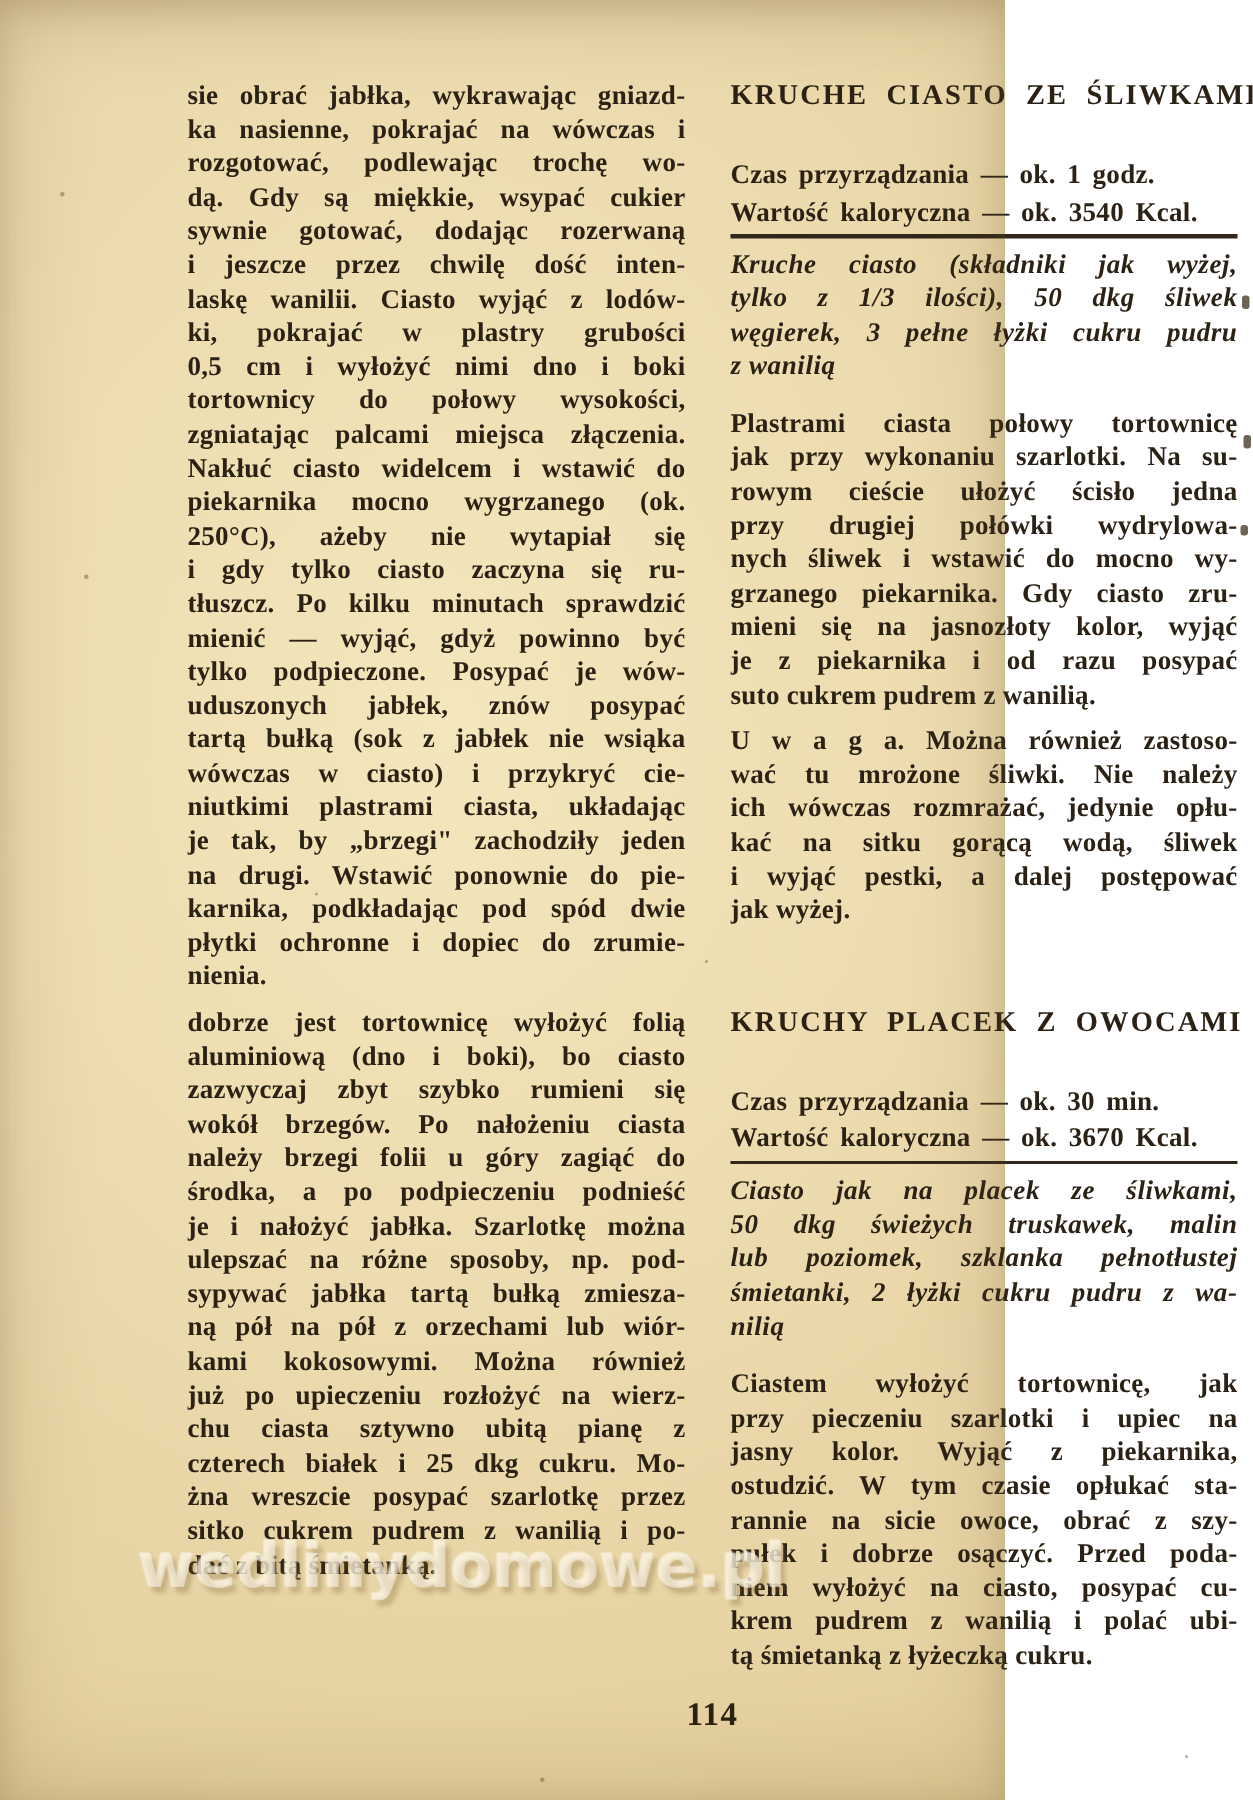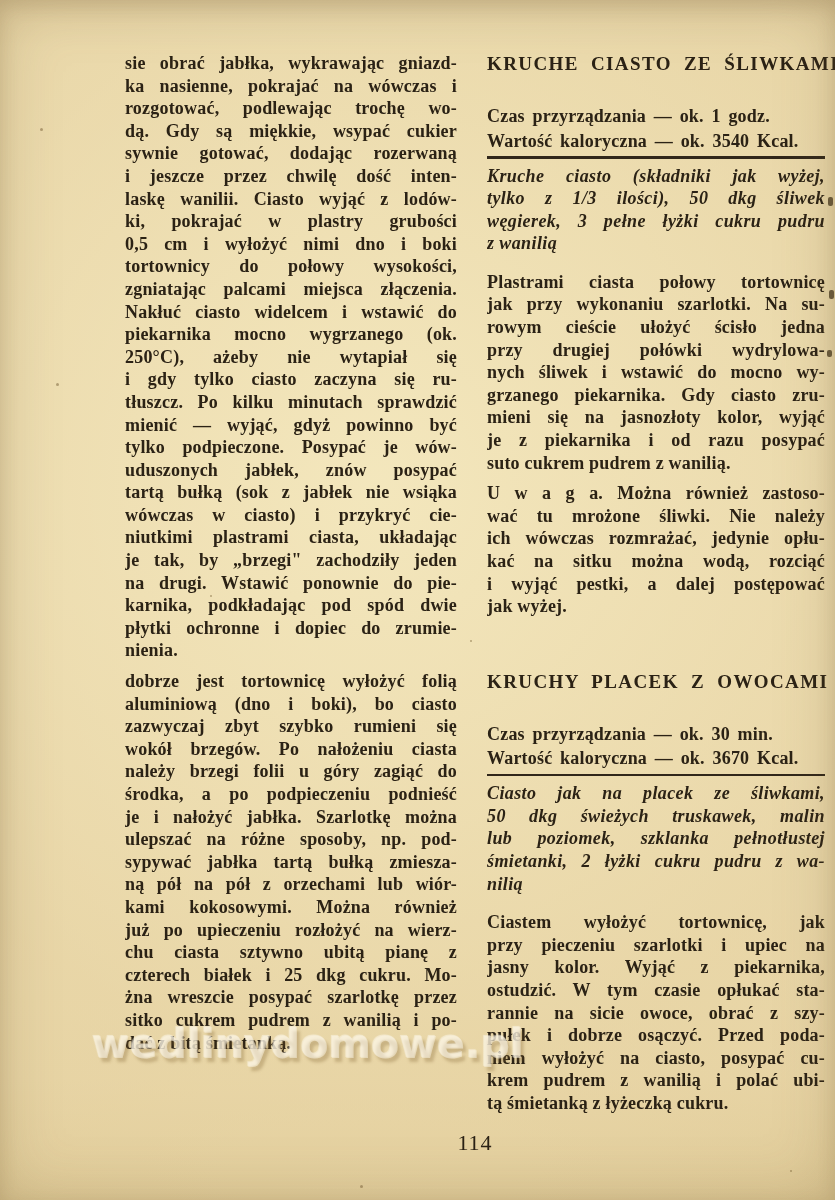--- a/index.html
+++ b/index.html
@@ -1,18 +1,18 @@
 <!DOCTYPE html>
 <html><head>
 <meta charset="utf-8">
 <style>
   html,body{margin:0;padding:0;}
   body{width:835px;height:1200px;overflow:hidden;}
   .page{
-    position:relative;width:835px;height:1200px;
+    position:relative;width:670px;height:1200px;
     background:
       radial-gradient(ellipse 120% 90% at 45% 40%, rgba(244,232,190,.9) 0%, rgba(233,215,168,.6) 55%, rgba(0,0,0,0) 80%),
       linear-gradient(180deg,#ddc99c 0%,#e9d7a9 4%,#ecdaae 50%,#e6d2a2 90%,#dfca97 100%);
     font-family:"Liberation Serif", serif;
     color:#2b2215;
   }
   .page::after{ 
     content:"";position:absolute;inset:0;pointer-events:none;
     box-shadow:inset 0 0 60px rgba(120,95,50,.25), inset 0 6px 18px rgba(110,85,45,.18);
   }
@@ -32,21 +32,21 @@
     margin-bottom:28px;white-space:nowrap;
   }
   .meta-line{line-height:24.5px;word-spacing:3px;white-space:nowrap;}
   .rule{height:2.5px;background:#31271a;margin:3px 0 6px 0;}
   .ingredients{font-style:italic;margin-bottom:16px;}
   .ingredients .jline{letter-spacing:.4px;}
   .recipe + .recipe{margin-top:52px;}
   .body-paras{margin-top:0;}
   .page-number{
     position:absolute;left:125px;width:700px;top:1130px;
-    text-align:center;font-size:22px;font-weight:400;letter-spacing:1px;
+    text-align:center;font-size:22px;font-weight:700;letter-spacing:1px;
   }
   .watermark{
     position:absolute;left:92px;top:1020px;width:700px;
     font-family:"DejaVu Sans", sans-serif;font-weight:700;
     font-size:41px;letter-spacing:0;
     color:rgba(250,243,224,.55);
     text-shadow:3px 4px 3px rgba(125,95,45,.30), -1px -1px 1px rgba(255,252,240,.55);
     pointer-events:none;white-space:nowrap;
   }
   .speck{position:absolute;width:3px;height:3px;border-radius:50%;background:rgba(105,80,40,.45);}
@@ -130,21 +130,21 @@
             <div class="jline">nych śliwek i wstawić do mocno wy-</div>
             <div class="jline">grzanego piekarnika. Gdy ciasto zru-</div>
             <div class="jline">mieni się na jasnozłoty kolor, wyjąć</div>
             <div class="jline">je z piekarnika i od razu posypać</div>
             <div class="jline end">suto cukrem pudrem z wanilią.</div>
           </div>
         <div class="para">
             <div class="jline">U w a g a. Można również zastoso-</div>
             <div class="jline">wać tu mrożone śliwki. Nie należy</div>
             <div class="jline">ich wówczas rozmrażać, jedynie opłu-</div>
-            <div class="jline">kać na sitku można wodą, rozciąć</div>
+            <div class="jline">kać na sitku gorącą wodą, śliwek</div>
             <div class="jline">i wyjąć pestki, a dalej postępować</div>
             <div class="jline end">jak wyżej.</div>
           </div>
       </div>
     </div>
 
     <div class="recipe">
       <div class="recipe-title">KRUCHY PLACEK Z OWOCAMI</div>
       <div class="meta-line">Czas przyrządzania — ok. 30 min.</div>
       <div class="meta-line">Wartość kaloryczna — ok. 3670 Kcal.</div>

